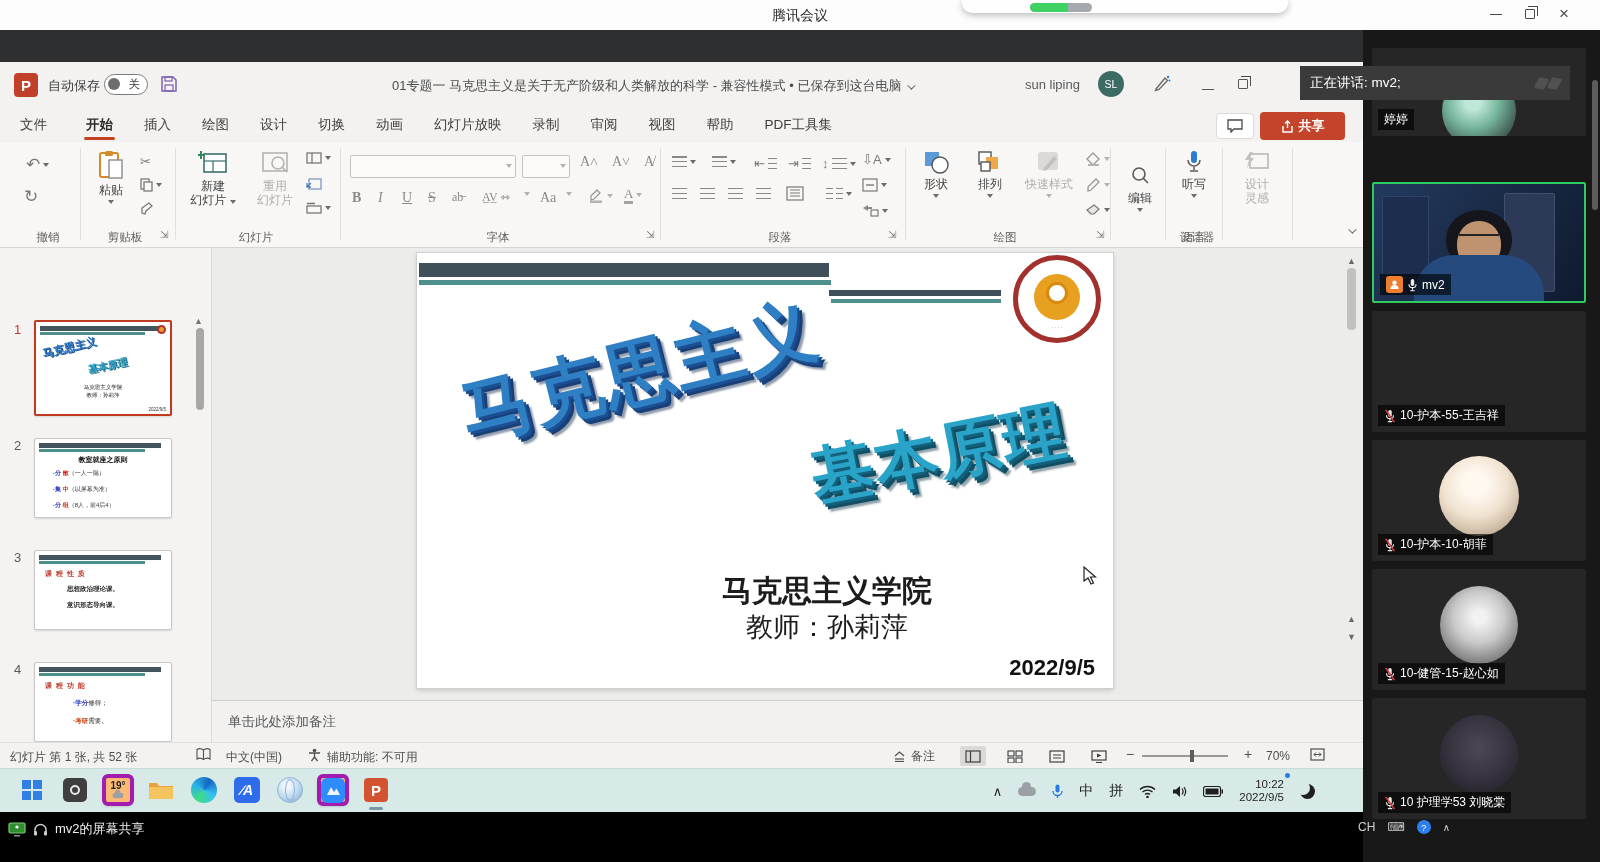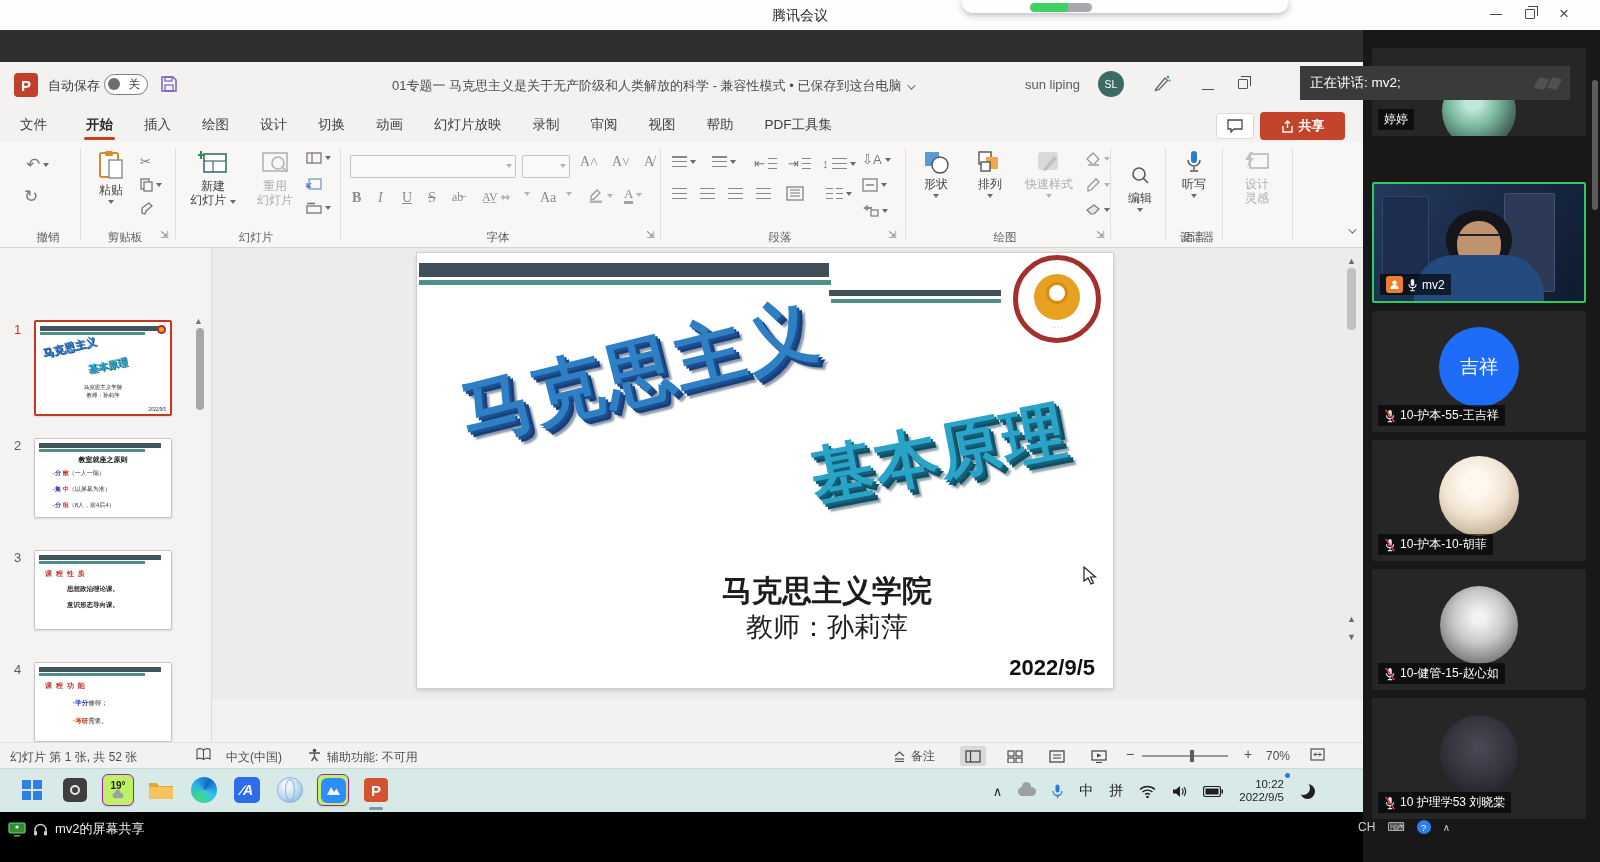--- a/index.html
+++ b/index.html
@@ -88,21 +88,21 @@
   #statusbar { position:absolute; left:0; top:680px; width:1363px; height:26px; background:#f3f2f1; border-top:1px solid #e2e0de; font-size:12px; color:#4f4f4f; }
   .st { position:absolute; top:6px; }
   #zoom-track { position:absolute; left:1142px; top:12px; width:86px; height:2px; background:#9a9896; }
   #zoom-thumb { position:absolute; left:1190px; top:7px; width:4px; height:12px; background:#5f5d5b; }
   .vicon { position:absolute; top:3px; width:26px; height:20px; display:flex; align-items:center; justify-content:center; border-radius:2px; }
   .vicon.active { background:#dbd9d7; }
   
   #taskbar { position:absolute; left:0; top:768px; width:1363px; height:44px; background:#d8eae8; border-top:1px solid #c6dbd8; }
   #tb-icons { position:absolute; left:16px; top:5px; display:flex; gap:11px; align-items:center; }
   .tbi { width:32px; height:32px; border-radius:6px; display:flex; align-items:center; justify-content:center; position:relative; }
-  .tbi.card { background:#bef264; border:1px solid #a21caf; box-shadow:0 1px 2px rgba(0,0,0,.12); }
+  .tbi.card { background:#fdba74; border:4px solid #a21caf; box-shadow:0 1px 2px rgba(0,0,0,.12); }
   #tray { position:absolute; right:48px; top:0; height:44px; display:flex; align-items:center; gap:16px; color:#1f1f1f; }
   #clock { text-align:right; font-size:11.5px; line-height:13px; color:#1f1f1f; position:relative; }
   #clock .dot { position:absolute; right:-6px; top:-5px; width:5px; height:5px; border-radius:50%; background:#2a7de0; }
   .moon { position:relative; width:15px; height:15px; border-radius:50%; background:#1f1f1f; }
   .moon::before { content:""; position:absolute; left:-4px; top:-3px; width:14px; height:14px; border-radius:50%; background:#d8eae8; }
   .cloudg { position:relative; width:18px; height:9px; background:#9aa0a6; border-radius:8px; }
   .cloudg::before { content:""; position:absolute; left:4px; top:-5px; width:9px; height:9px; border-radius:50%; background:#9aa0a6; }
   
   #bottom-bar { position:absolute; left:0; top:812px; width:1363px; height:50px; background:#000; }
   #share-tag { position:absolute; left:8px; top:8px; display:flex; align-items:center; gap:7px; color:#efefef; font-size:13px; }
@@ -500,20 +500,23 @@
       <div style="position:absolute;left:38px;top:54px;font-size:6.5px;"><span style="color:#cc4411;font-weight:bold;">·考研</span><span style="color:#222;">需要。</span></div>
     </div>
 
     <span class="tscroll-up">▲</span>
     <div class="tscroll-thumb"></div>
 
   </div>
 
   <div id="canvas-zone"></div>
 
+  <div id="notes">
+    <span class="ph">单击此处添加备注</span>
+  </div>
 
   <div id="statusbar">
     <span class="st" style="left:10px;">幻灯片 第 1 张, 共 52 张</span>
     <span class="st" style="left:196px;top:5px;">
       <svg width="15" height="13" viewBox="0 0 15 13">
           <path d="M7.5 2 C5.5 .5 2.5 .5 1 1.5 V11 C2.5 10 5.5 10 7.5 11.5 C9.5 10 12.5 10 14 11 V1.5 C12.5 .5 9.5 .5 7.5 2 z" fill="none" stroke="#4f4f4f" stroke-width="1.1"></path>
           <line x1="7.5" y1="2" x2="7.5" y2="11.5" stroke="#4f4f4f" stroke-width="1.1"></line>
         </svg>
     </span>
     <span class="st" style="left:226px;">中文(中国)</span>
@@ -732,21 +735,20 @@
         <rect x="4" y="1" width="4" height="8" rx="2" fill="#eee"></rect>
         <path d="M2 7 a4 4 0 0 0 8 0" fill="none" stroke="#eee" stroke-width="1.3"></path>
         <line x1="6" y1="11" x2="6" y2="13.5" stroke="#eee" stroke-width="1.3"></line>
         <line x1="3.5" y1="14.5" x2="8.5" y2="14.5" stroke="#eee" stroke-width="1.3"></line>
       </svg>
     <span>mv2</span>
   </div>
 </div>
 
 <div class="tile" style="top:311px;height:121px;">
-  <div class="av" style="top:16px;width:80px;height:80px;background:#1f6cf9;display:flex;align-items:center;justify-content:center;color:#fff;font-size:19px;">吉祥</div>
   <div class="plabel">
     <svg width="12" height="14" viewBox="0 0 12 16">
         <rect x="4" y="1" width="4" height="8" rx="2" fill="#e8e8e8"></rect>
         <path d="M2 7 a4 4 0 0 0 8 0" fill="none" stroke="#e8e8e8" stroke-width="1.3"></path>
         <line x1="6" y1="11" x2="6" y2="13.5" stroke="#e8e8e8" stroke-width="1.3"></line>
         <line x1="3.5" y1="14.5" x2="8.5" y2="14.5" stroke="#e8e8e8" stroke-width="1.3"></line>
         <line x1="1" y1="1" x2="11" y2="15" stroke="#e23b3b" stroke-width="1.8"></line>
       </svg>
     <span>10-护本-55-王吉祥</span>
   </div>

